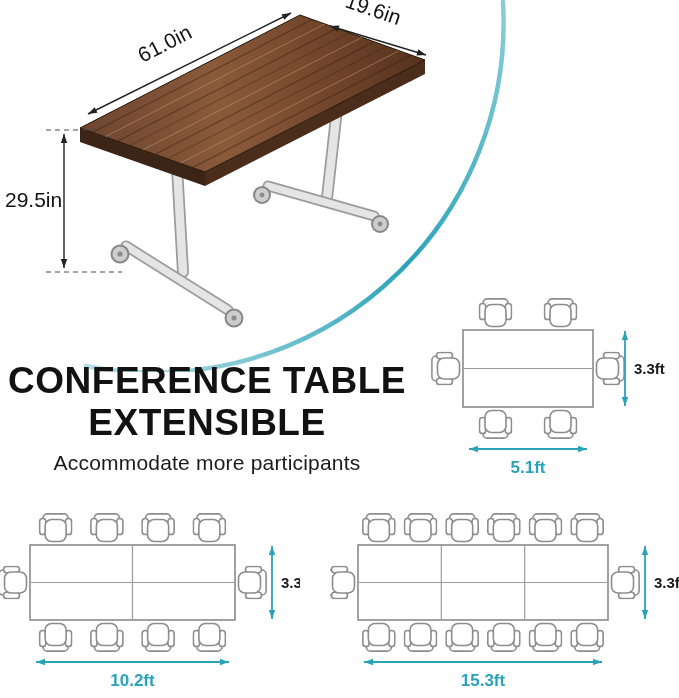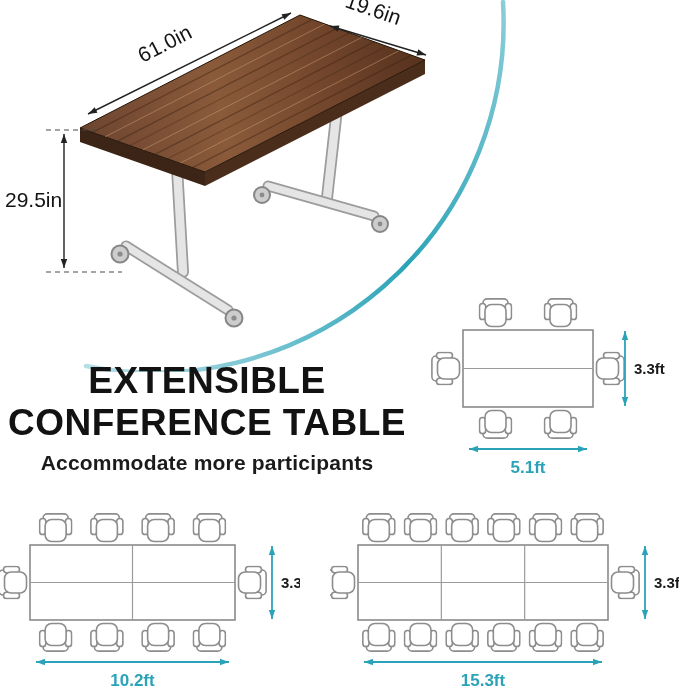--- a/index.html
+++ b/index.html
@@ -6,21 +6,21 @@
   .page{
     position:relative;width:679px;height:698px;background:#ffffff;overflow:hidden;
     font-family:"Liberation Sans",sans-serif;
   }
   .headline{position:absolute;left:0;top:360px;width:414px;text-align:center;}
   .headline .h1{
     font-size:37px;font-weight:900;color:#121212;line-height:1.14;letter-spacing:.5px;
     font-family:"Liberation Sans",sans-serif;
   }
   .headline .subtitle{
-    font-size:21px;font-weight:700;color:#1b1b1b;margin-top:7px;letter-spacing:.2px;
+    font-size:21px;font-weight:400;color:#1b1b1b;margin-top:7px;letter-spacing:.2px;
   }
   .layout{position:absolute;text-align:center;}
   svg text{font-family:"Liberation Sans",sans-serif;}
   .dimtext{font-size:21px;fill:#141414;font-weight:400;}
   .depth-label{font-size:15px;font-weight:700;fill:#1a1a1a;}
   .width-label{font-size:17px;font-weight:700;}
 </style>
 </head>
 <body>
 
@@ -115,22 +115,22 @@
       <polygon points="291,13 284.3676676847951,19.87402124383454 281.51679681862373,14.144053067272345" fill="#222"></polygon>
       <line x1="330" y1="26" x2="426" y2="55" stroke="#222" stroke-width="1.4"></line>
       <polygon points="330,26 339.54084722314053,25.53931109771207 337.6901143169795,31.665875200865866" fill="#222"></polygon>
       <polygon points="426,55 416.45915277685947,55.460688902287934 418.3098856830205,49.33412479913414" fill="#222"></polygon>
       <line x1="64" y1="134" x2="64" y2="268" stroke="#222" stroke-width="1.4"></line>
       <polygon points="64,134 67.2,143 60.8,143" fill="#222"></polygon>
       <polygon points="64,268 60.8,259 67.2,259" fill="#222"></polygon>
     </svg>
 
   <div class="headline">
+    <div class="h1">CONFERENCE TABLE</div>
     <div class="h1">EXTENSIBLE</div>
-    <div class="h1">CONFERENCE TABLE</div>
     <div class="subtitle">Accommodate more participants</div>
   </div>
 
   <div class="layout" style="left:425px;top:288px;width:250px;height:198px">
     <svg width="250" height="198" viewBox="0 0 250 198">
         <rect x="38" y="42" width="130" height="77" fill="#ffffff" stroke="#8a8a8a" stroke-width="1.6"></rect>
         <line x1="38" y1="80.5" x2="168" y2="80.5" stroke="#9b9b9b" stroke-width="1.2"></line>
         <use href="#chair" width="34" height="30" transform="translate(70.5 25) rotate(0) translate(-17 -15)"></use>
         <use href="#chair" width="34" height="30" transform="translate(135.5 25) rotate(0) translate(-17 -15)"></use>
         <use href="#chair" width="34" height="30" transform="translate(70.5 136) rotate(180) translate(-17 -15)"></use>

